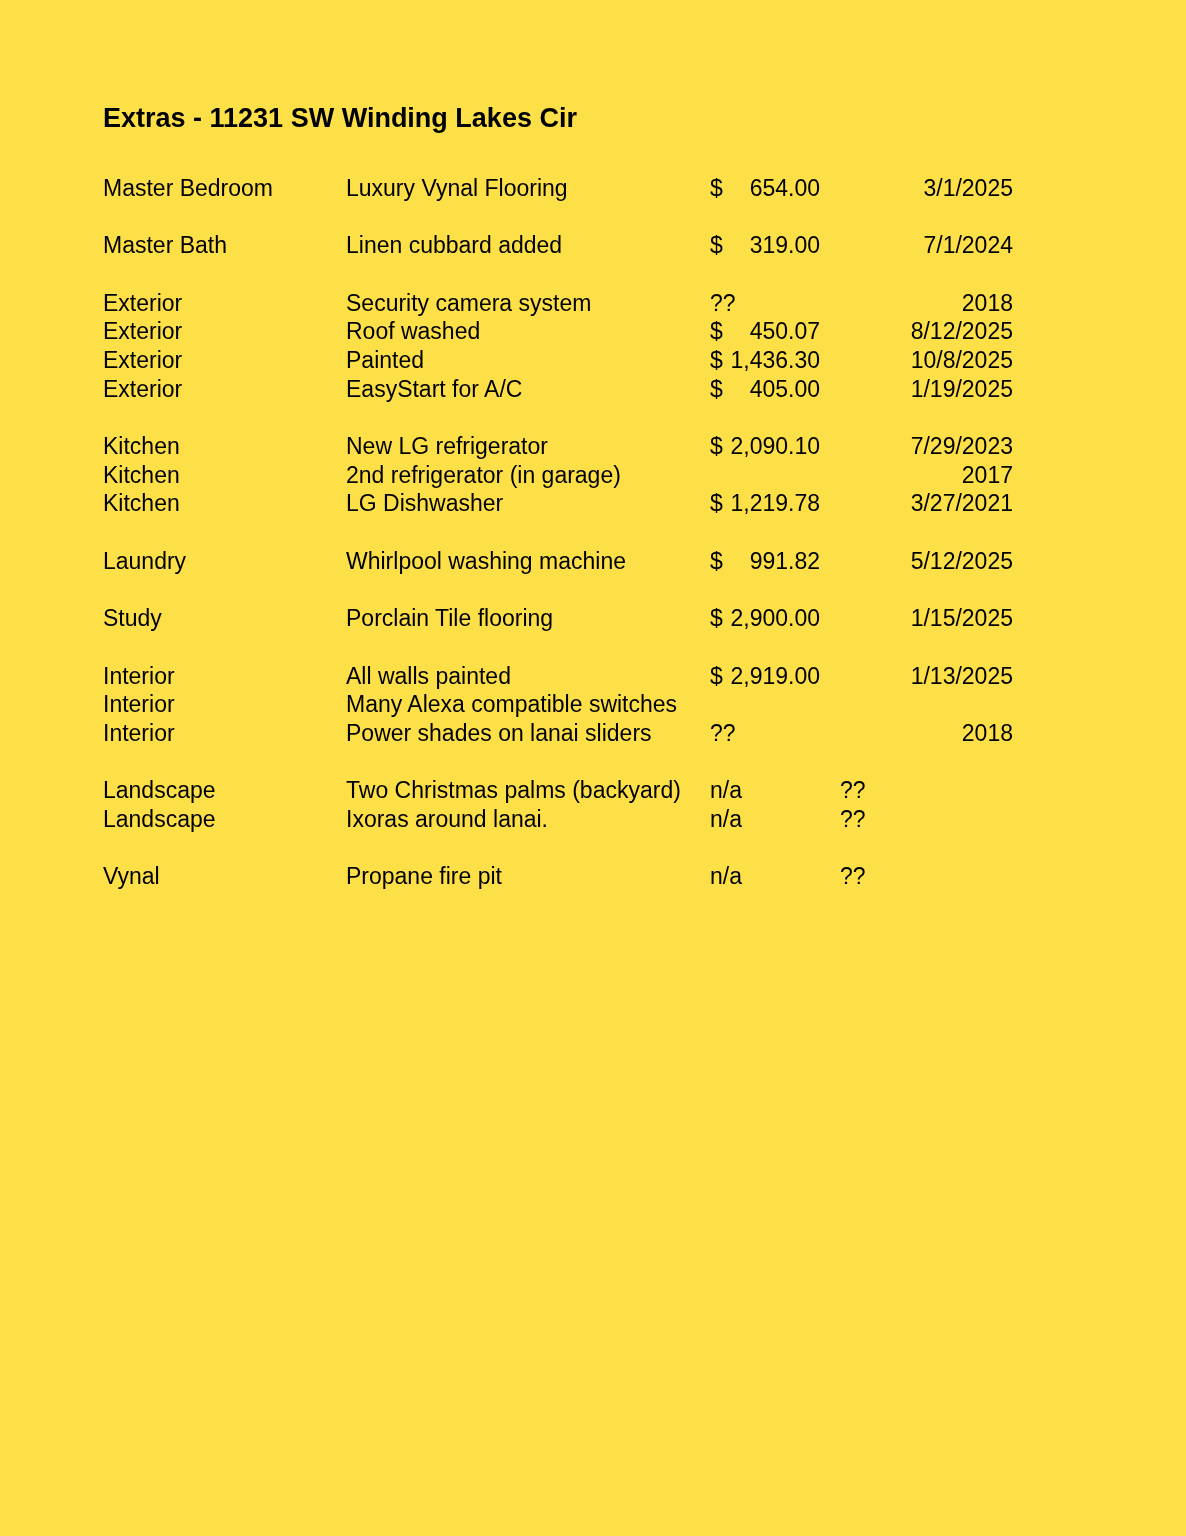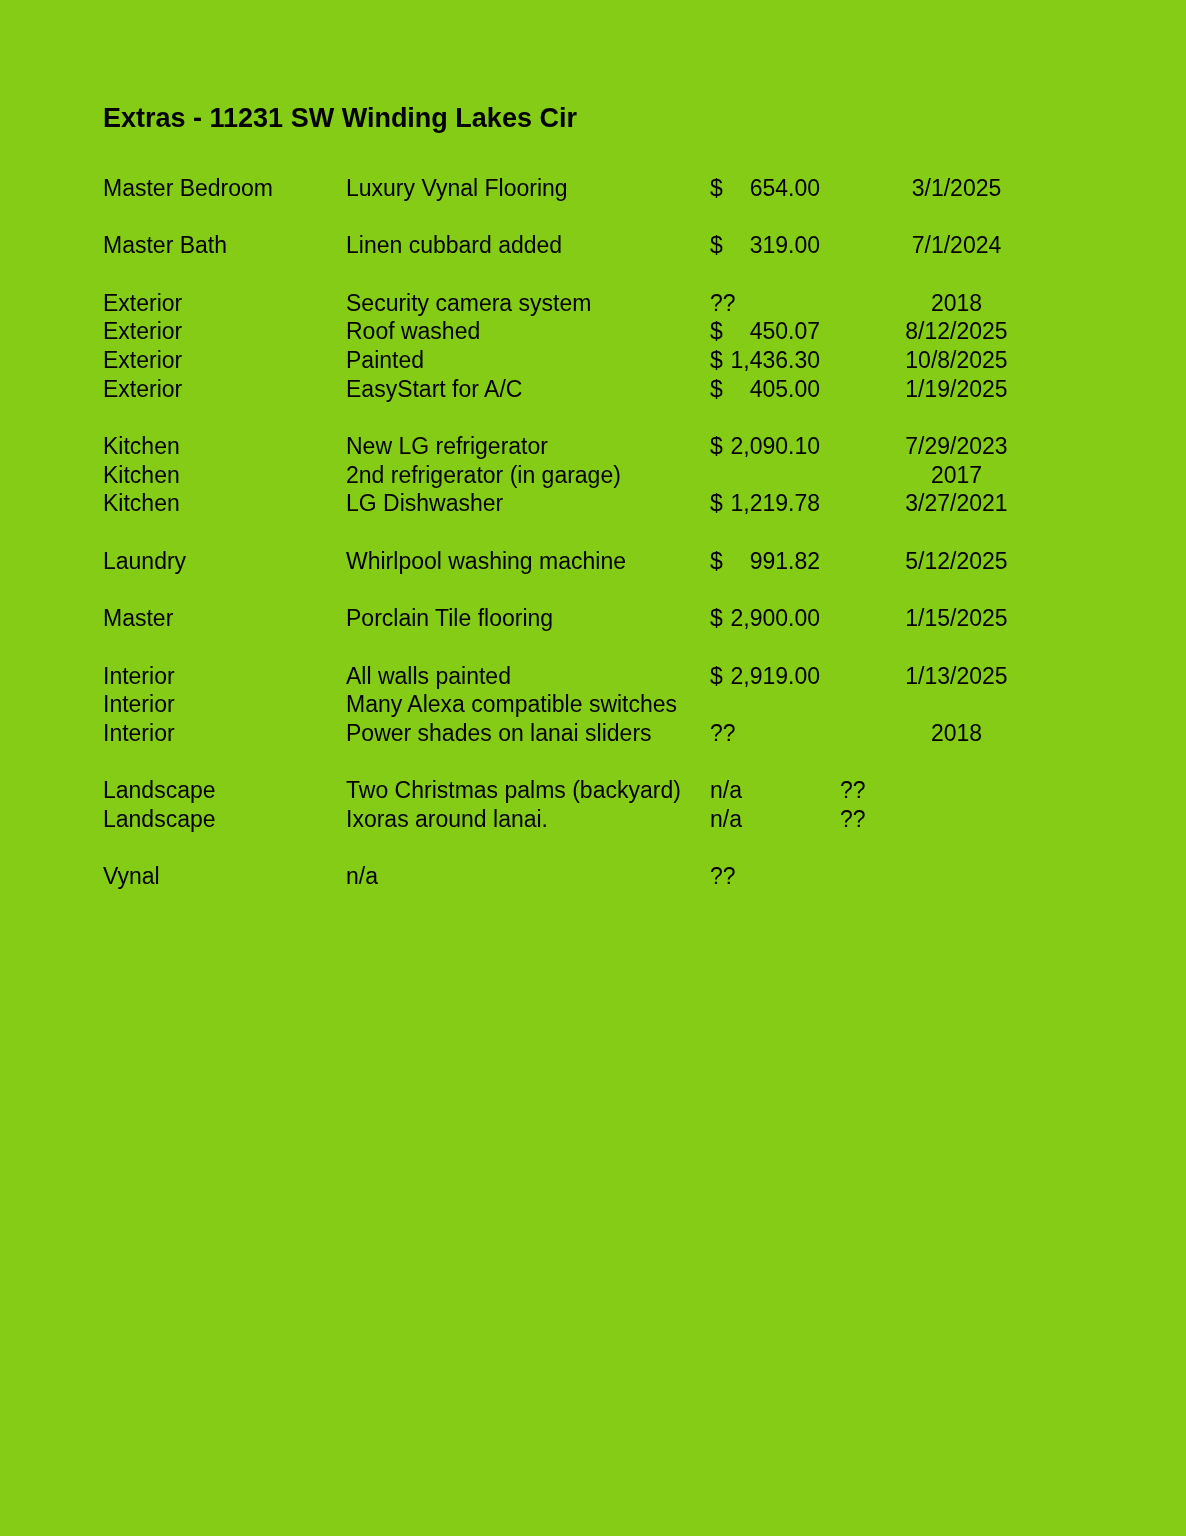--- a/index.html
+++ b/index.html
@@ -8,21 +8,21 @@
     position: relative;
     width: 1186px;
     height: 1536px;
     overflow: hidden;
     font-family: "Liberation Sans", sans-serif;
     color: #000000;
   }
   .page {
     position: absolute;
     inset: 0;
-    background: #84cc16;
+    background: #fde047;
   }
   .doc-title {
     position: absolute;
     left: 103px;
     top: 103px;
     font-size: 27px;
     font-weight: bold;
     white-space: nowrap;
     line-height: 1.15;
   }
@@ -41,21 +41,21 @@
     line-height: 1;
   }
   .cell { white-space: nowrap; overflow: visible; }
   .cell.cost {
     display: flex;
     justify-content: space-between;
     padding-right: 20px;
   }
   .cell.cost .amt { text-align: left; }
   .cell.note { text-align: left; }
-  .cell.date { text-align: center; }
+  .cell.date { text-align: right; }
 </style>
 </head>
 <body>
 
 <div class="page">
   <div class="doc-title">Extras - 11231 SW Winding Lakes Cir</div>
   <div class="extras-table" id="extras-table">
       <div class="row">
         <div class="cell loc">Master Bedroom</div>
         <div class="cell desc">Luxury Vynal Flooring</div>
@@ -200,21 +200,21 @@
         <div class="cell loc"></div>
         <div class="cell desc"></div>
         <div class="cell cost">
           <span class="sym"></span>
           <span class="amt"></span>
         </div>
         <div class="cell note"></div>
         <div class="cell date"></div>
       </div>
       <div class="row">
-        <div class="cell loc">Master</div>
+        <div class="cell loc">Study</div>
         <div class="cell desc">Porclain Tile flooring</div>
         <div class="cell cost">
           <span class="sym">$</span>
           <span class="amt">2,900.00</span>
         </div>
         <div class="cell note"></div>
         <div class="cell date">1/15/2025</div>
       </div>
       <div class="row">
         <div class="cell loc"></div>
@@ -291,20 +291,21 @@
         <div class="cell desc"></div>
         <div class="cell cost">
           <span class="sym"></span>
           <span class="amt"></span>
         </div>
         <div class="cell note"></div>
         <div class="cell date"></div>
       </div>
       <div class="row">
         <div class="cell loc">Vynal</div>
+        <div class="cell desc">Propane fire pit</div>
         <div class="cell cost">
           <span class="sym">n/a</span>
           <span class="amt"></span>
         </div>
         <div class="cell note">??</div>
         <div class="cell date"></div>
       </div>
     </div>
 </div>
 

